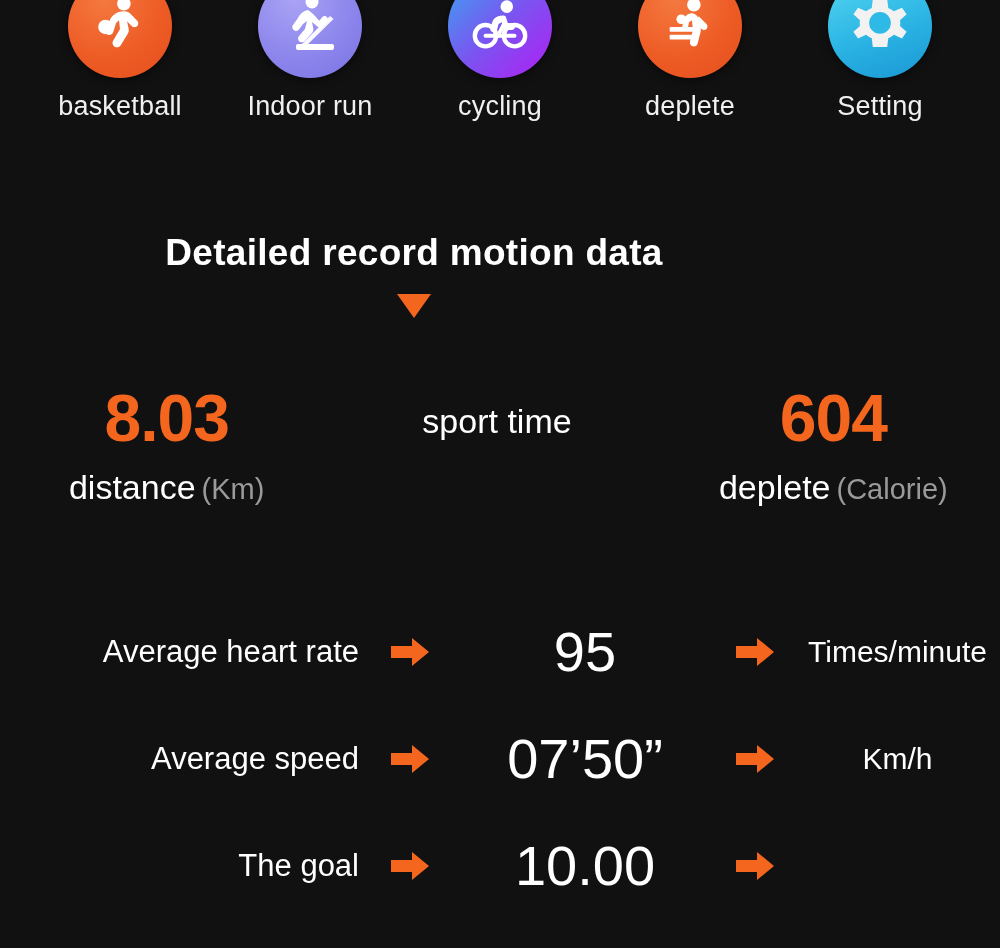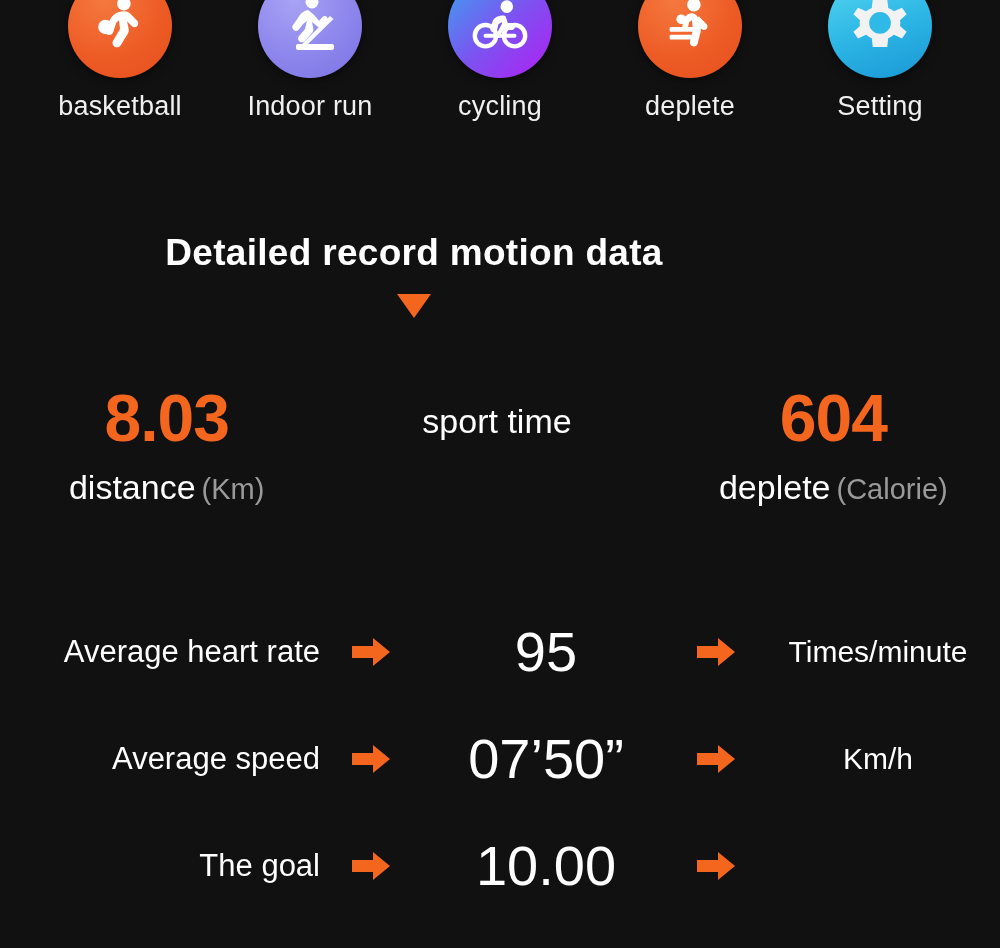--- a/index.html
+++ b/index.html
@@ -126,20 +126,21 @@
     align-items: center;
     height: 107px;
   }
   .metric-label {
     width: 320px;
     text-align: right;
     font-size: 31px;
     color: #ffffff;
     white-space: nowrap;
     padding-right: 6px;
+    padding-left: 39px;
   }
   .metric-arrow-cell {
     width: 90px;
     display: flex;
     justify-content: center;
     align-items: center;
   }
   .metric-value {
     width: 260px;
     text-align: center;

